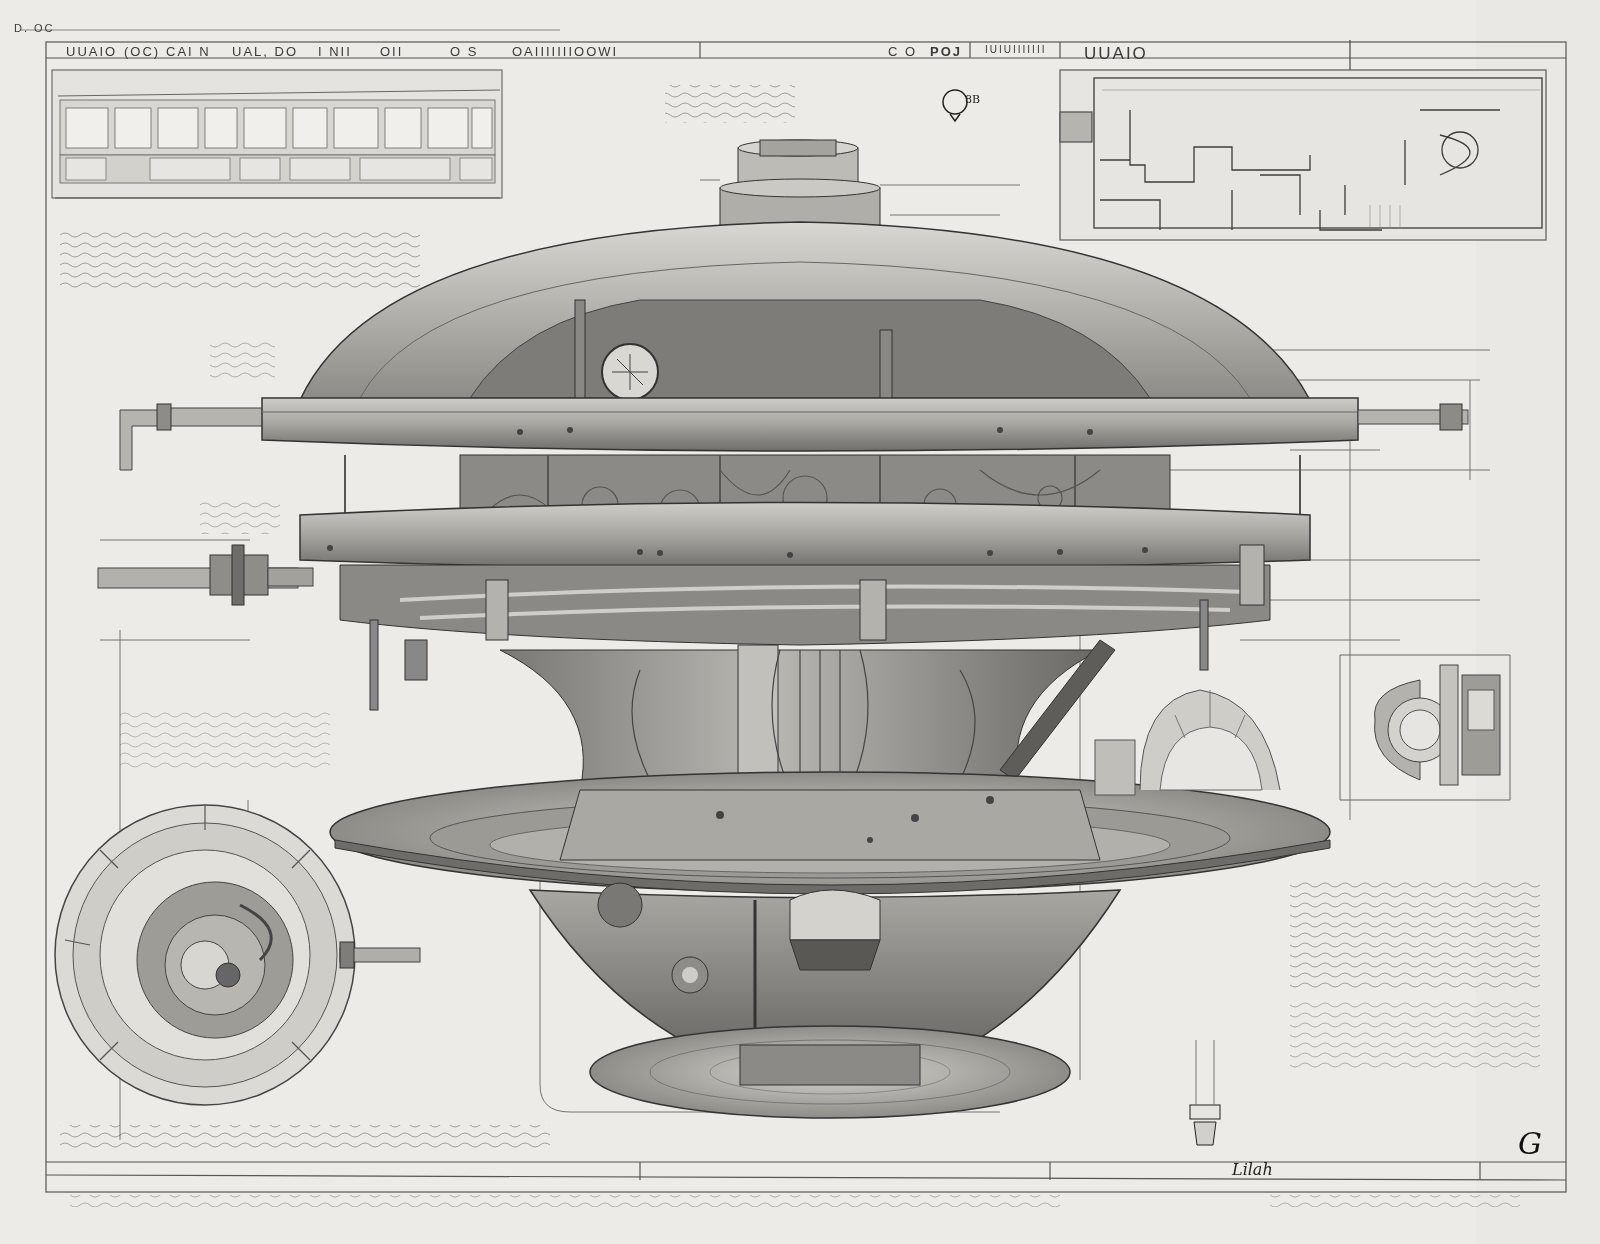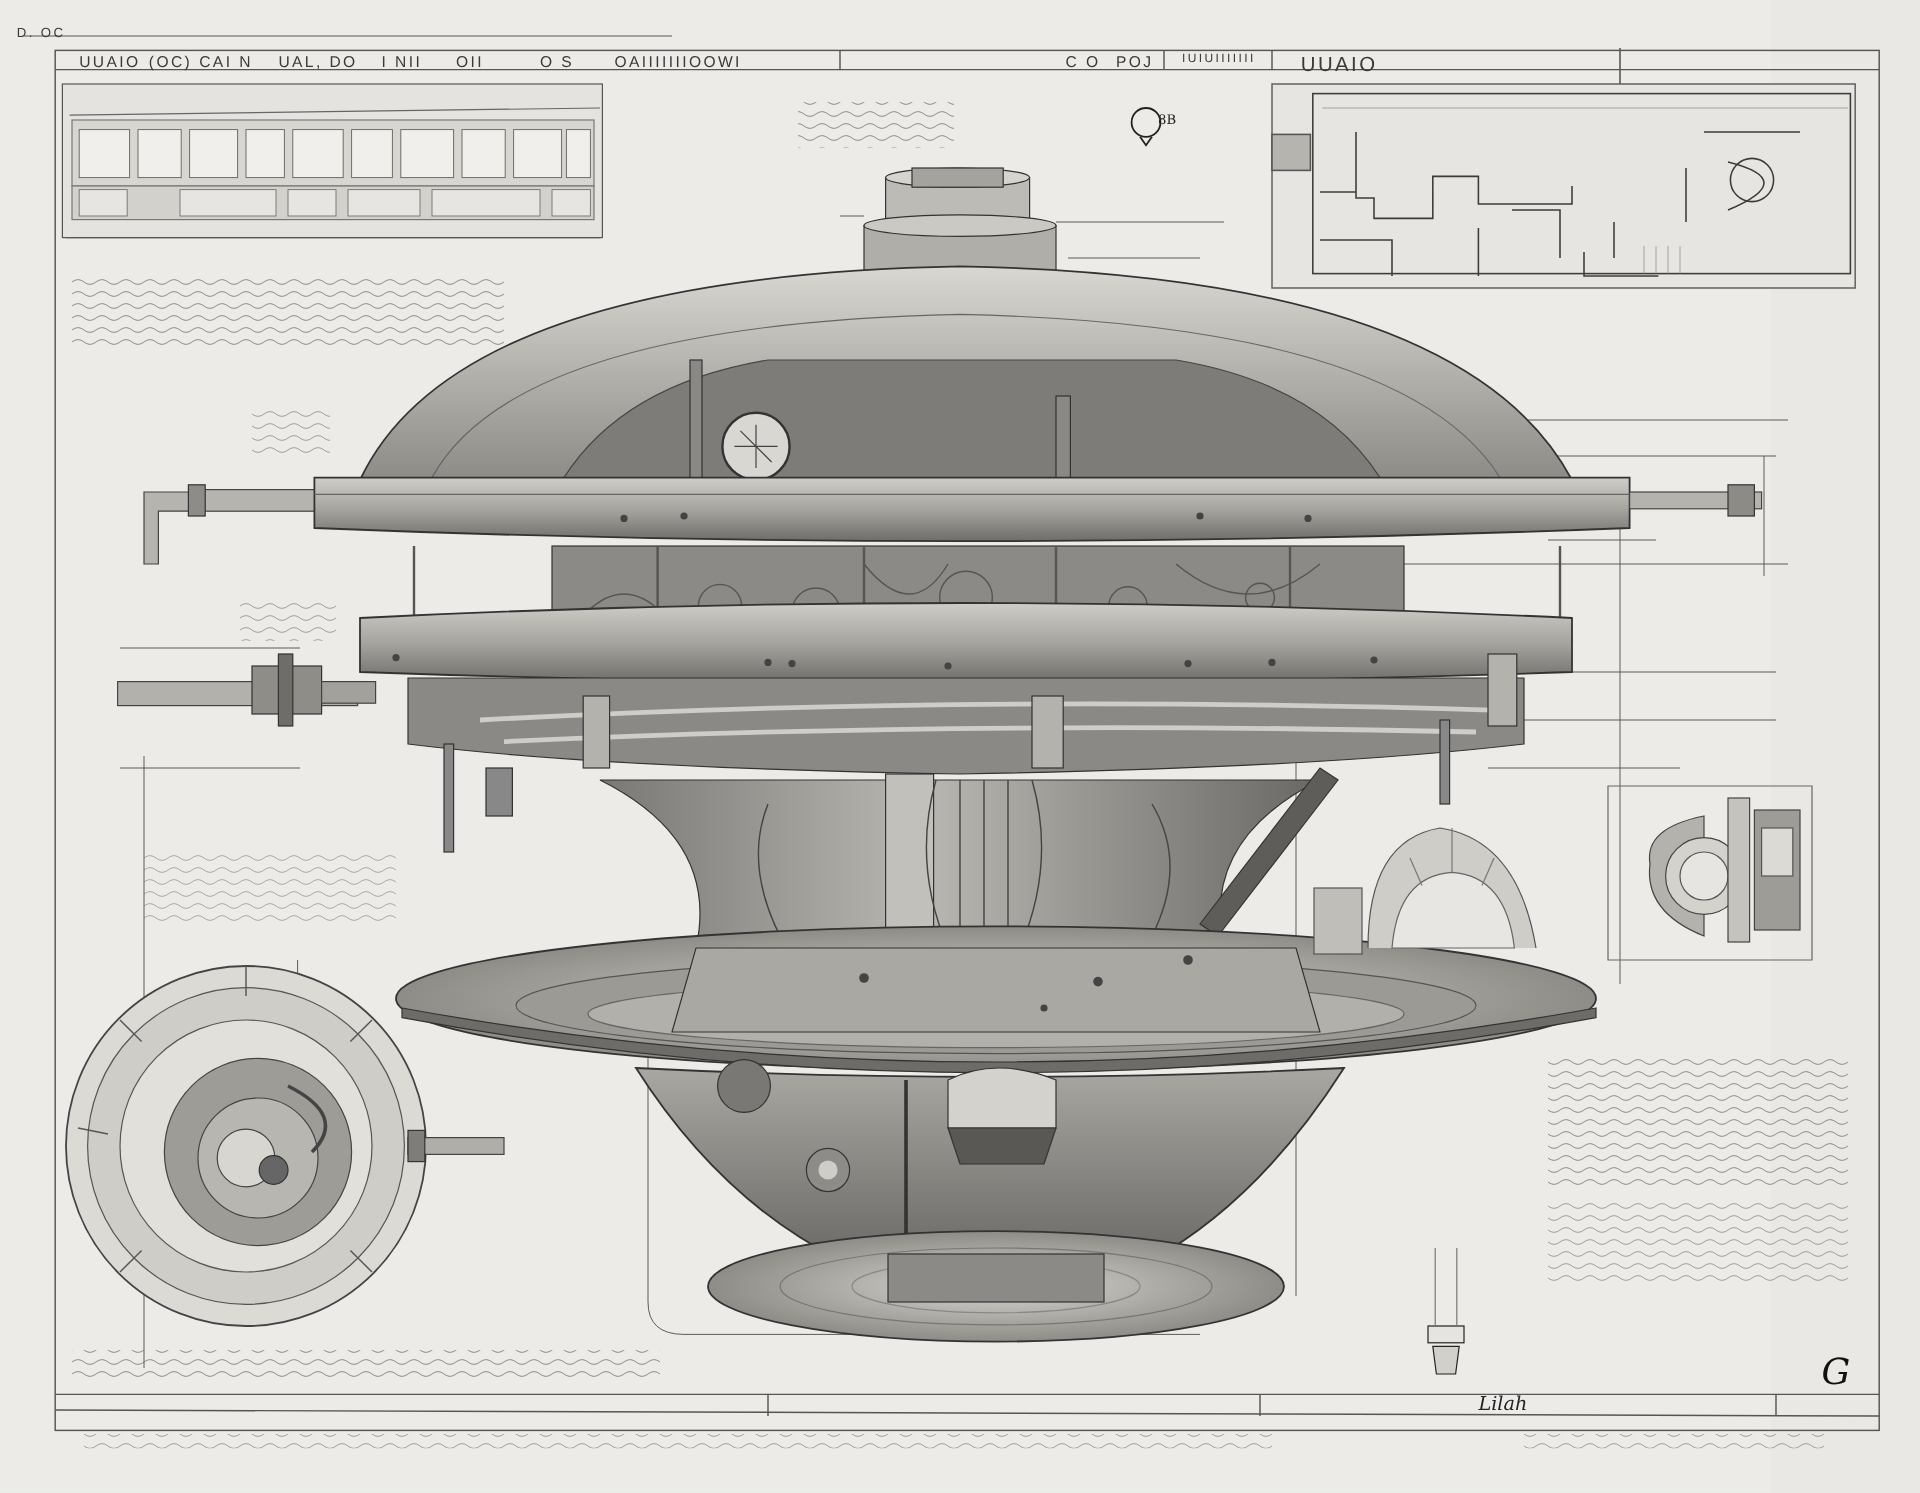--- a/index.html
+++ b/index.html
@@ -311,21 +311,21 @@
   <span class="tb-text" style="left:14px;top:22px;font-size:11px;">D. OC</span>
   <span class="tb-text" style="left:66px;top:44px;">UUAIO</span>
   <span class="tb-text" style="left:124px;top:44px;">(OC)</span>
   <span class="tb-text" style="left:166px;top:44px;">CAI N</span>
   <span class="tb-text" style="left:232px;top:44px;">UAL, DO</span>
   <span class="tb-text" style="left:318px;top:44px;">I NII</span>
   <span class="tb-text" style="left:380px;top:44px;">OII</span>
   <span class="tb-text" style="left:450px;top:44px;">O S</span>
   <span class="tb-text" style="left:512px;top:44px;">OAIIIIIIIOOWI</span>
   <span class="tb-text" style="left:888px;top:44px;">C O</span>
-  <span class="tb-text" style="left:930px;top:44px;">POJ</span>
+  <span class="tb-text" style="left:930px;top:44px;font-weight:bold;">POJ</span>
   <span class="tb-text" style="left:985px;top:44px;font-size:10px;">IUIUIIIIIII</span>
   <span class="tb-text" style="left:1084px;top:44px;font-size:17px;">UUAIO</span>
 
   <span class="callout" style="left:945px;top:93px;font-size:11px;margin-left:20px;">8B</span>
   <span class="corner" style="left:1518px;top:1126px;">G</span>
   <span class="sig" style="left:1193px;top:1160px;margin-left:39px;">Lilah</span>
 
 </div>
 
 </body></html>

